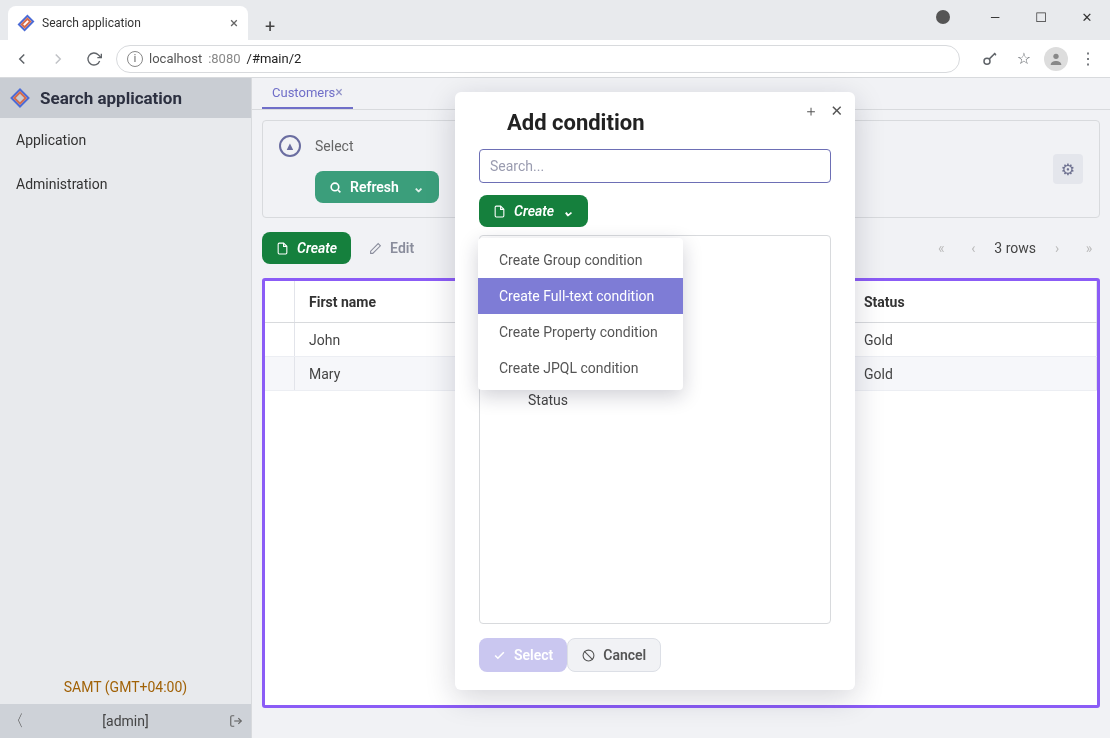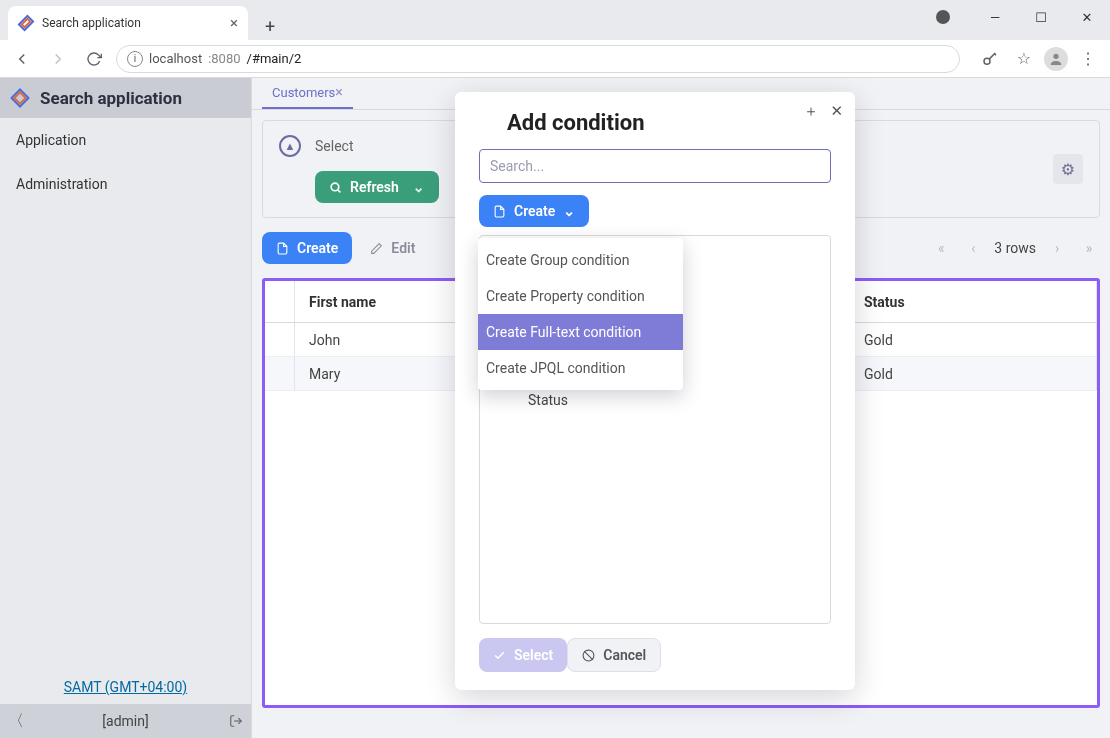--- a/index.html
+++ b/index.html
@@ -27,40 +27,40 @@
 .addr-right{display:flex;align-items:center;gap:6px;margin-left:8px;}
 .addr-ico{width:28px;height:28px;display:flex;align-items:center;justify-content:center;color:#5f6368;}
 .avatar{width:24px;height:24px;border-radius:50%;background:#ddd;display:flex;align-items:center;justify-content:center;}
 
 
 .app{display:flex;height:660px;}
 .sidebar{width:252px;background:#e8eaed;border-right:1px solid #d8dadd;display:flex;flex-direction:column;}
 .appheader{height:40px;background:#c9cdd3;display:flex;align-items:center;padding:0 10px;gap:10px;font-weight:700;font-size:17px;color:#2c3040;}
 .nav-item{padding:14px 16px;font-size:14px;color:#333;}
 .side-footer{margin-top:auto;}
-.tz{height:34px;display:flex;align-items:center;justify-content:center;color:#0369a1;font-size:14px;text-decoration:underline;}
+.tz{height:34px;display:flex;align-items:center;justify-content:center;color:#a16207;font-size:14px;}
 .userbar{height:34px;background:#ced2d8;display:flex;align-items:center;justify-content:center;position:relative;color:#444;font-size:14px;}
 .userbar .chev-left{position:absolute;left:8px;font-size:16px;color:#555;}
 .userbar .logout{position:absolute;right:8px;color:#666;}
 
 
 .main{flex:1;background:#f1f2f5;display:flex;flex-direction:column;}
 .tabsrow{height:32px;display:flex;align-items:flex-end;padding-left:10px;border-bottom:1px solid #d8dadd;}
 .wintab{height:32px;padding:0 10px;display:flex;align-items:center;font-size:13px;color:#6f6ec8;border-bottom:2px solid #6f6ec8;}
 .wintab .tclose{color:#8f91c8;font-size:14px;}
 
 .filterpanel{margin:10px;border:1px solid #d8dadd;border-radius:4px;padding:14px 16px;display:flex;align-items:center;gap:14px;}
 .collapse-ico{width:22px;height:22px;border-radius:50%;border:2px solid #6a6da0;color:#6a6da0;display:flex;align-items:center;justify-content:center;font-size:11px;}
 .filterlabel{font-size:14px;color:#666;}
 .gear-right{margin-left:auto;width:30px;height:30px;background:#e4e6ec;border-radius:4px;display:flex;align-items:center;justify-content:center;color:#6e7190;}
 .refreshwrap{margin-left:36px;}
 .btn{display:inline-flex;align-items:center;gap:8px;padding:8px 14px;border-radius:8px;font-size:14px;font-weight:600;border:none;cursor:pointer;}
 .btn-green{background:#3b9e7b;color:#fff;}
 .btn-green .chev{margin-left:6px;opacity:.85;}
-.btn-purple{background:#3b82f6;color:#fff;}
+.btn-purple{background:#15803d;color:#fff;font-style:italic;}
 .btn-purple-light{background:#cac7f0;color:#fff;}
 .btn-ghost{background:transparent;color:#8a8d9c;font-weight:600;}
 .btn-outline{background:#f1f2f5;color:#555;border:1px solid #dcdfe6;}
 
 .row2{margin:0 10px;height:40px;display:flex;align-items:center;gap:4px;}
 .paging{margin-left:auto;display:flex;align-items:center;gap:10px;color:#888;font-size:14px;}
 .paging .pico{width:22px;text-align:center;color:#bbb;cursor:pointer;}
 .paging .rows{color:#444;}
 
 .grid{margin:10px;border:3px solid #8b5cf6;border-radius:3px;background:#fff;height:430px;display:flex;flex-direction:column;}
@@ -79,21 +79,21 @@
 .dlg-top-icons{position:absolute;top:10px;right:12px;display:flex;gap:12px;color:#555;font-size:15px;}
 .dlg-title{font-size:22px;font-weight:700;margin-bottom:14px;color:#222;margin-left:28px;}
 .dlg-search{height:34px;border:1px solid #6d6fb5;border-radius:4px;padding:0 10px;font-size:14px;color:#777;display:flex;align-items:center;margin-bottom:12px;}
 .create-btn-row{margin-bottom:8px;}
 .treebox{flex:1;border:1px solid #d8dadd;border-radius:4px;padding:10px 8px;font-size:14px;color:#444;overflow:hidden;}
 .treerow{padding:6px 8px 6px 40px;position:relative;}
 .dlg-footer{display:flex;margin-top:14px;}
 
 
 .menu{position:absolute;left:478px;top:238px;width:205px;background:#fff;border-radius:4px;box-shadow:0 6px 20px rgba(20,20,50,.2);padding:4px 0;font-size:14px;}
-.menu-item{padding:10px 8px;color:#555;}
+.menu-item{padding:10px 21px;color:#555;}
 .menu-item.selected{background:#7e7cd6;color:#fff;}
 
 .icon{display:inline-flex;align-items:center;justify-content:center;}
 svg{display:block;}
 
 
 .logo{width:20px;height:20px;position:relative;}
 .logo::before,.logo::after{content:"";position:absolute;inset:3px;border:2px solid #4b6bd6;transform:rotate(45deg);}
 .logo::after{border-color:#d66b4b;inset:5px;}
 </style>
@@ -298,16 +298,16 @@
           <circle cx="12" cy="12" r="10"></circle>
           <path d="M4 4l16 16"></path>
         </svg>
       <span>Cancel</span>
     </button>
   </div>
 </div>
 
 <div class="menu">
   <div class="menu-item">Create Group condition</div>
+  <div class="menu-item selected">Create Full-text condition</div>
   <div class="menu-item">Create Property condition</div>
-  <div class="menu-item selected">Create Full-text condition</div>
   <div class="menu-item">Create JPQL condition</div>
 </div>
 
 </body></html>

